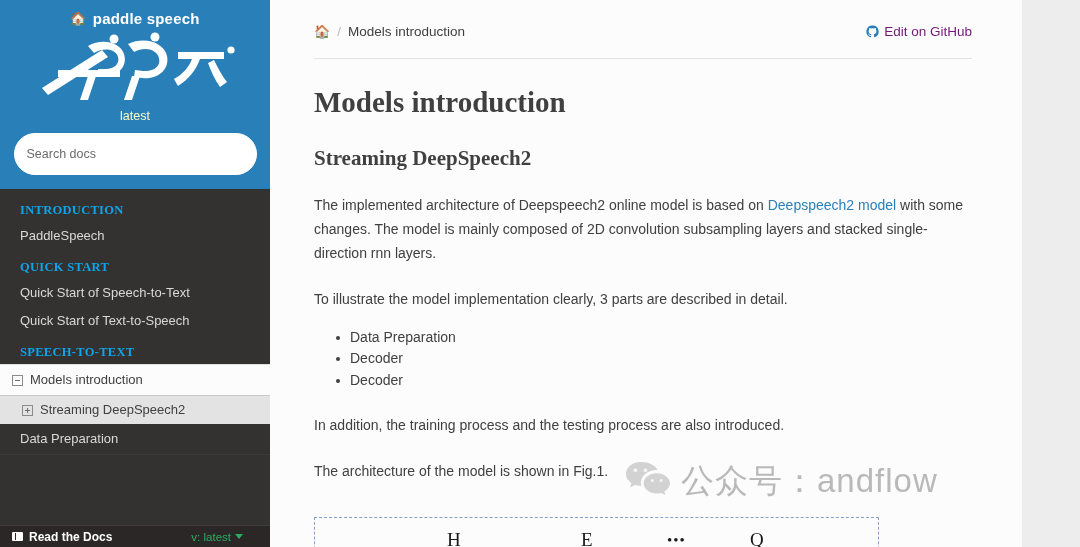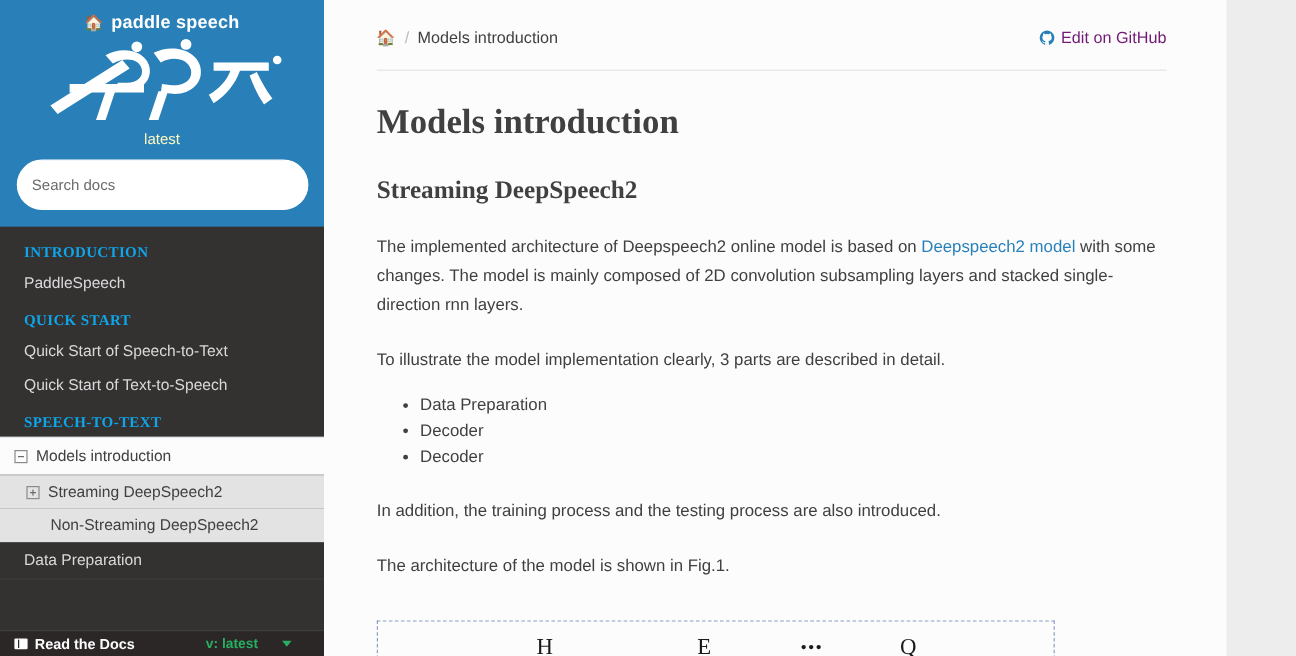--- a/index.html
+++ b/index.html
@@ -176,22 +176,22 @@
     display: inline-block;
   }
   .book-icon::after {
     content:"";
     position:absolute; left:3px; top:1px; bottom:1px;
     width:1px; background:#2b2727;
   }
   .rtd-version {
     color: #27ae60;
     font-size: 11.5px;
-    font-weight: bold;
-    display: flex; align-items: center; gap: 20px;
+    font-weight: normal;
+    display: flex; align-items: center; gap: 4px;
   }
   .caret-down {
     width: 0; height: 0;
     border-left: 4px solid transparent;
     border-right: 4px solid transparent;
     border-top: 5px solid #27ae60;
     display:inline-block;
   }
 
   
@@ -389,23 +389,20 @@
       <div class="nav-item lvl1-current">
         <span class="toggle-icon"></span>
         <span>Models introduction</span>
       </div>
 
       <div class="nav-item lvl2">
         <span class="toggle-icon plus"></span>
         <span>Streaming DeepSpeech2</span>
       </div>
 
-      <div class="nav-item lvl2 plain">
-        <span>Non-Streaming DeepSpeech2</span>
-      </div>
 
       <div class="nav-item after-current">Data Preparation</div>
     </div>
 
     <div class="sidebar-footer">
       <div class="rtd-left">
         <span class="book-icon"></span>
         <span>Read the Docs</span>
       </div>
       <div class="rtd-version">
@@ -460,14 +457,29 @@
         <div class="dashed-box">
           <span class="cell" style="left:132px;">H</span>
           <span class="cell" style="left:266px;">E</span>
           <span class="cell" style="left:352px; font-size:15px; top:14px; letter-spacing:1px;">•••</span>
           <span class="cell" style="left:435px;">Q</span>
         </div>
       </div>
 
     </div>
 
+    <div class="watermark">
+      <span class="wechat-logo">
+        <svg width="46" height="40" viewBox="0 0 46 40" aria-hidden="true">
+          <g fill="#b0b0b0">
+            <path d="M15.5 2C7.5 2 1 7.3 1 13.9c0 3.7 2.1 7 5.4 9.2l-1.4 4.3 4.9-2.5c1.7.5 3.6.8 5.6.8h.9c-.3-1-.5-2-.5-3.1C15.9 15.7 22.9 10 31.4 10h1C30.7 5.3 23.7 2 15.5 2z"></path>
+            <circle cx="10.3" cy="10.2" r="1.9" fill="#ededed"></circle>
+            <circle cx="20.4" cy="10.2" r="1.9" fill="#ededed"></circle>
+            <path d="M45 23.3c0-5.6-5.9-10.1-13.2-10.1-7.3 0-13.2 4.5-13.2 10.1 0 5.6 5.9 10.2 13.2 10.2 1.6 0 3.1-.2 4.5-.6l4.2 2.2-1.2-3.6c3-1.9 5.7-4.8 5.7-8.2z"></path>
+            <circle cx="27.3" cy="20.6" r="1.6" fill="#ededed"></circle>
+            <circle cx="36.1" cy="20.6" r="1.6" fill="#ededed"></circle>
+          </g>
+        </svg>
+      </span>
+      <span class="wm-text">公众号：andflow</span>
+    </div>
   </main>
 </div>
 
 </body></html>

